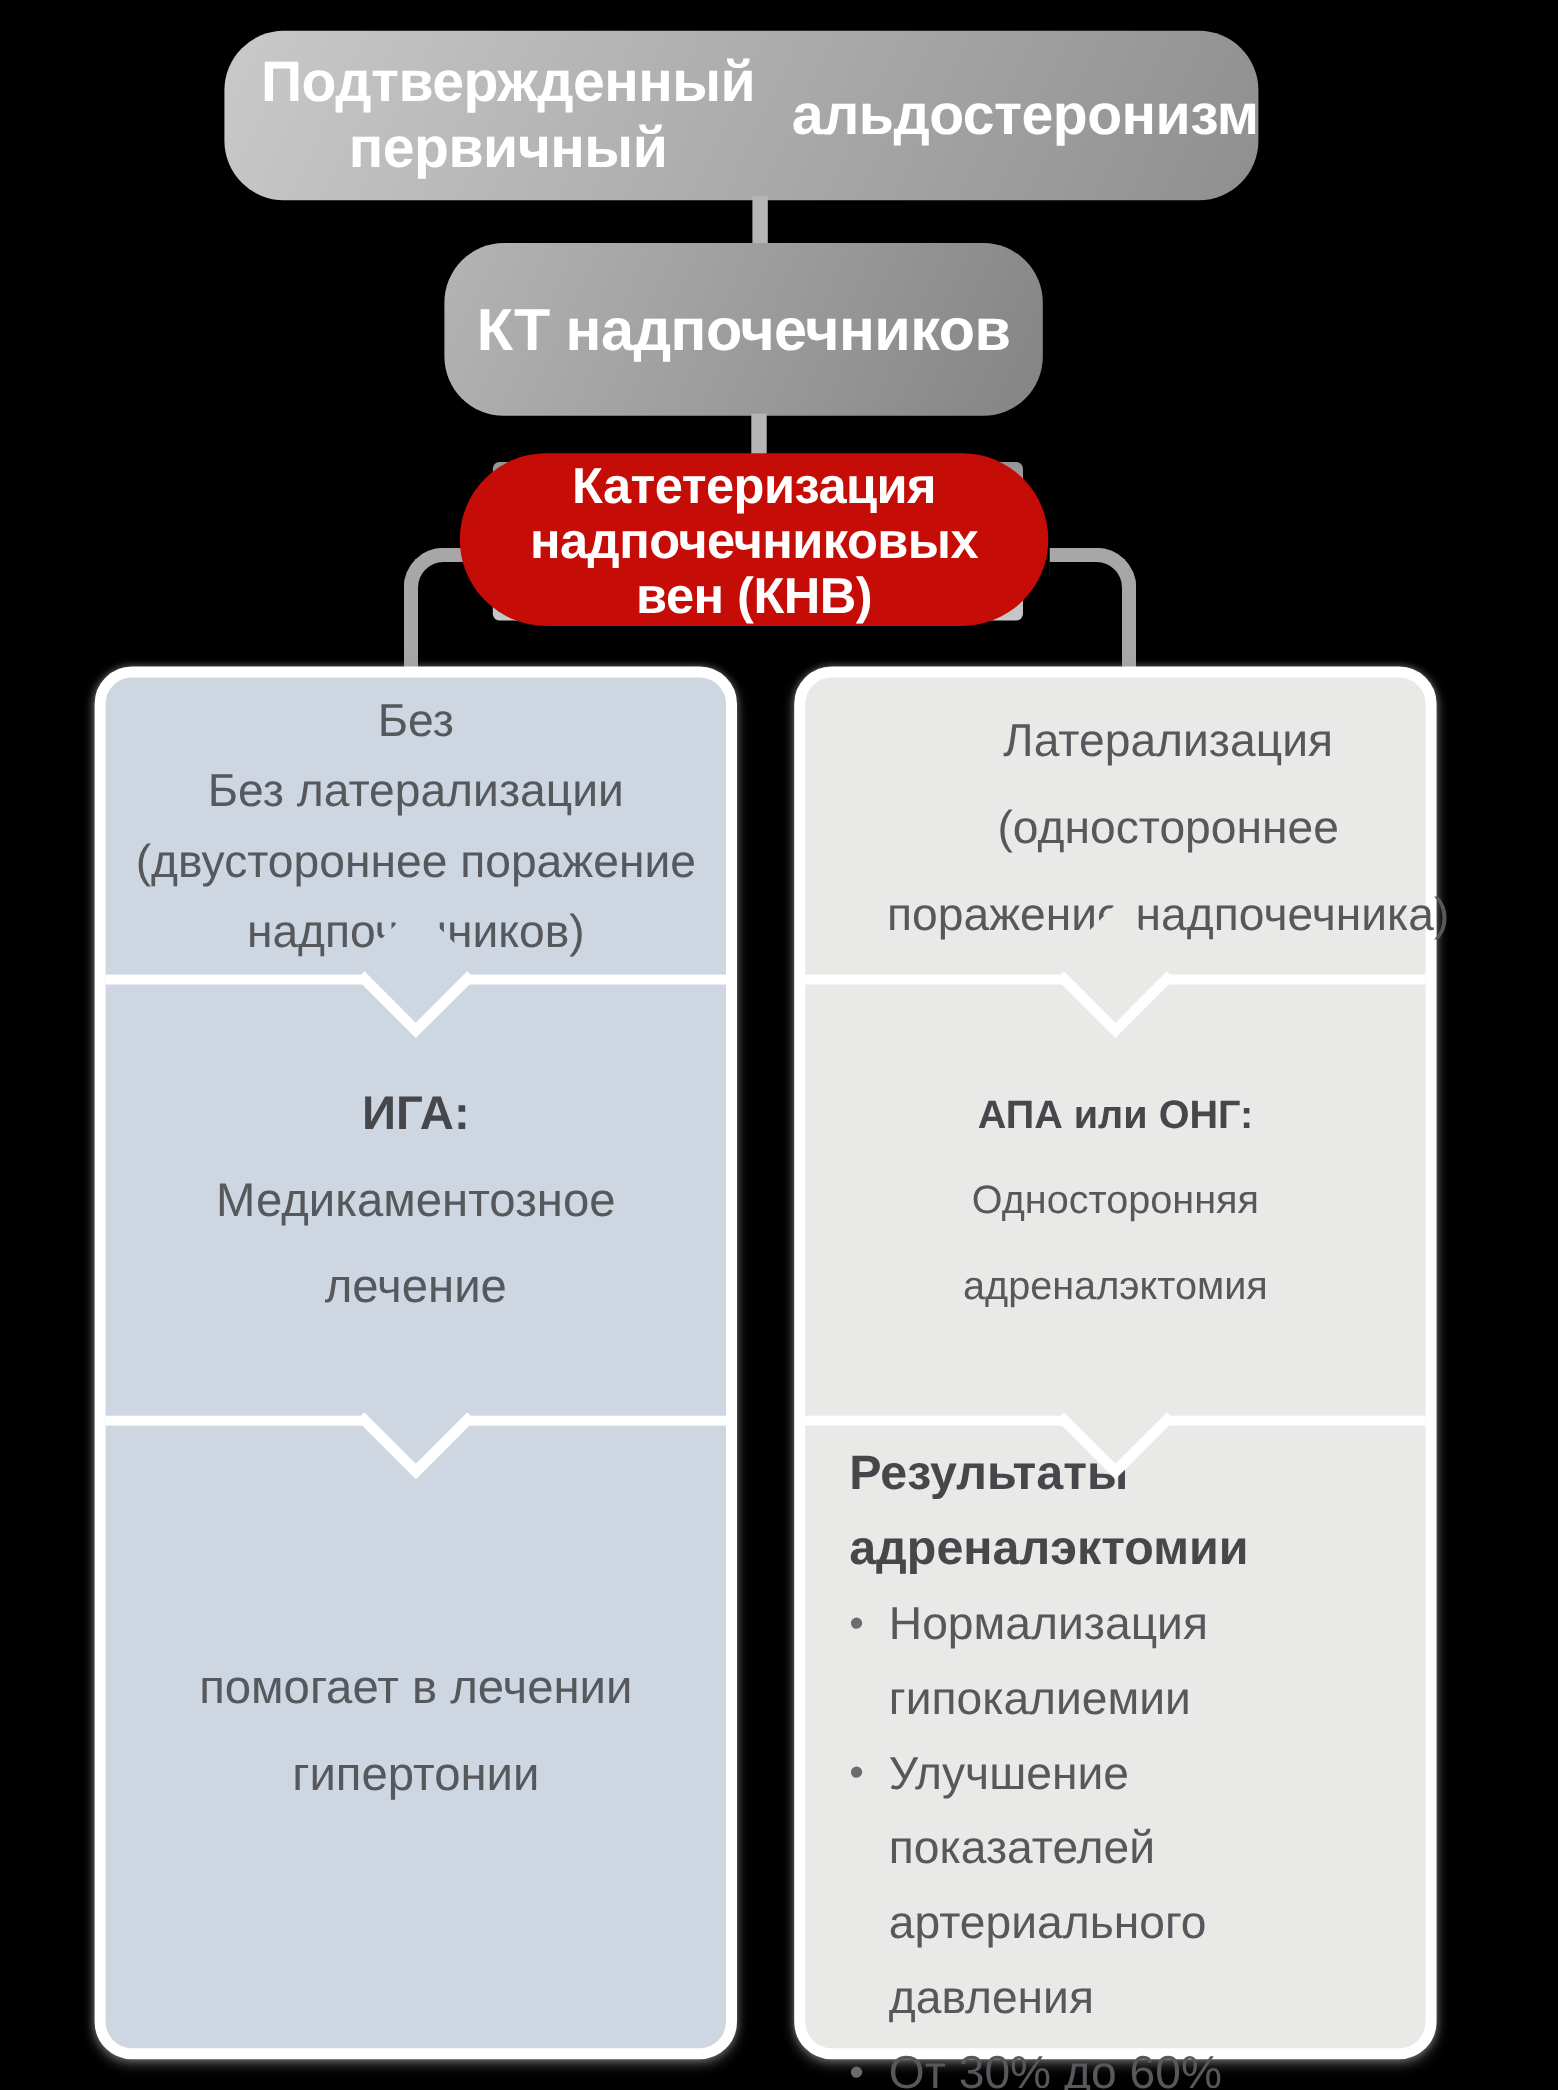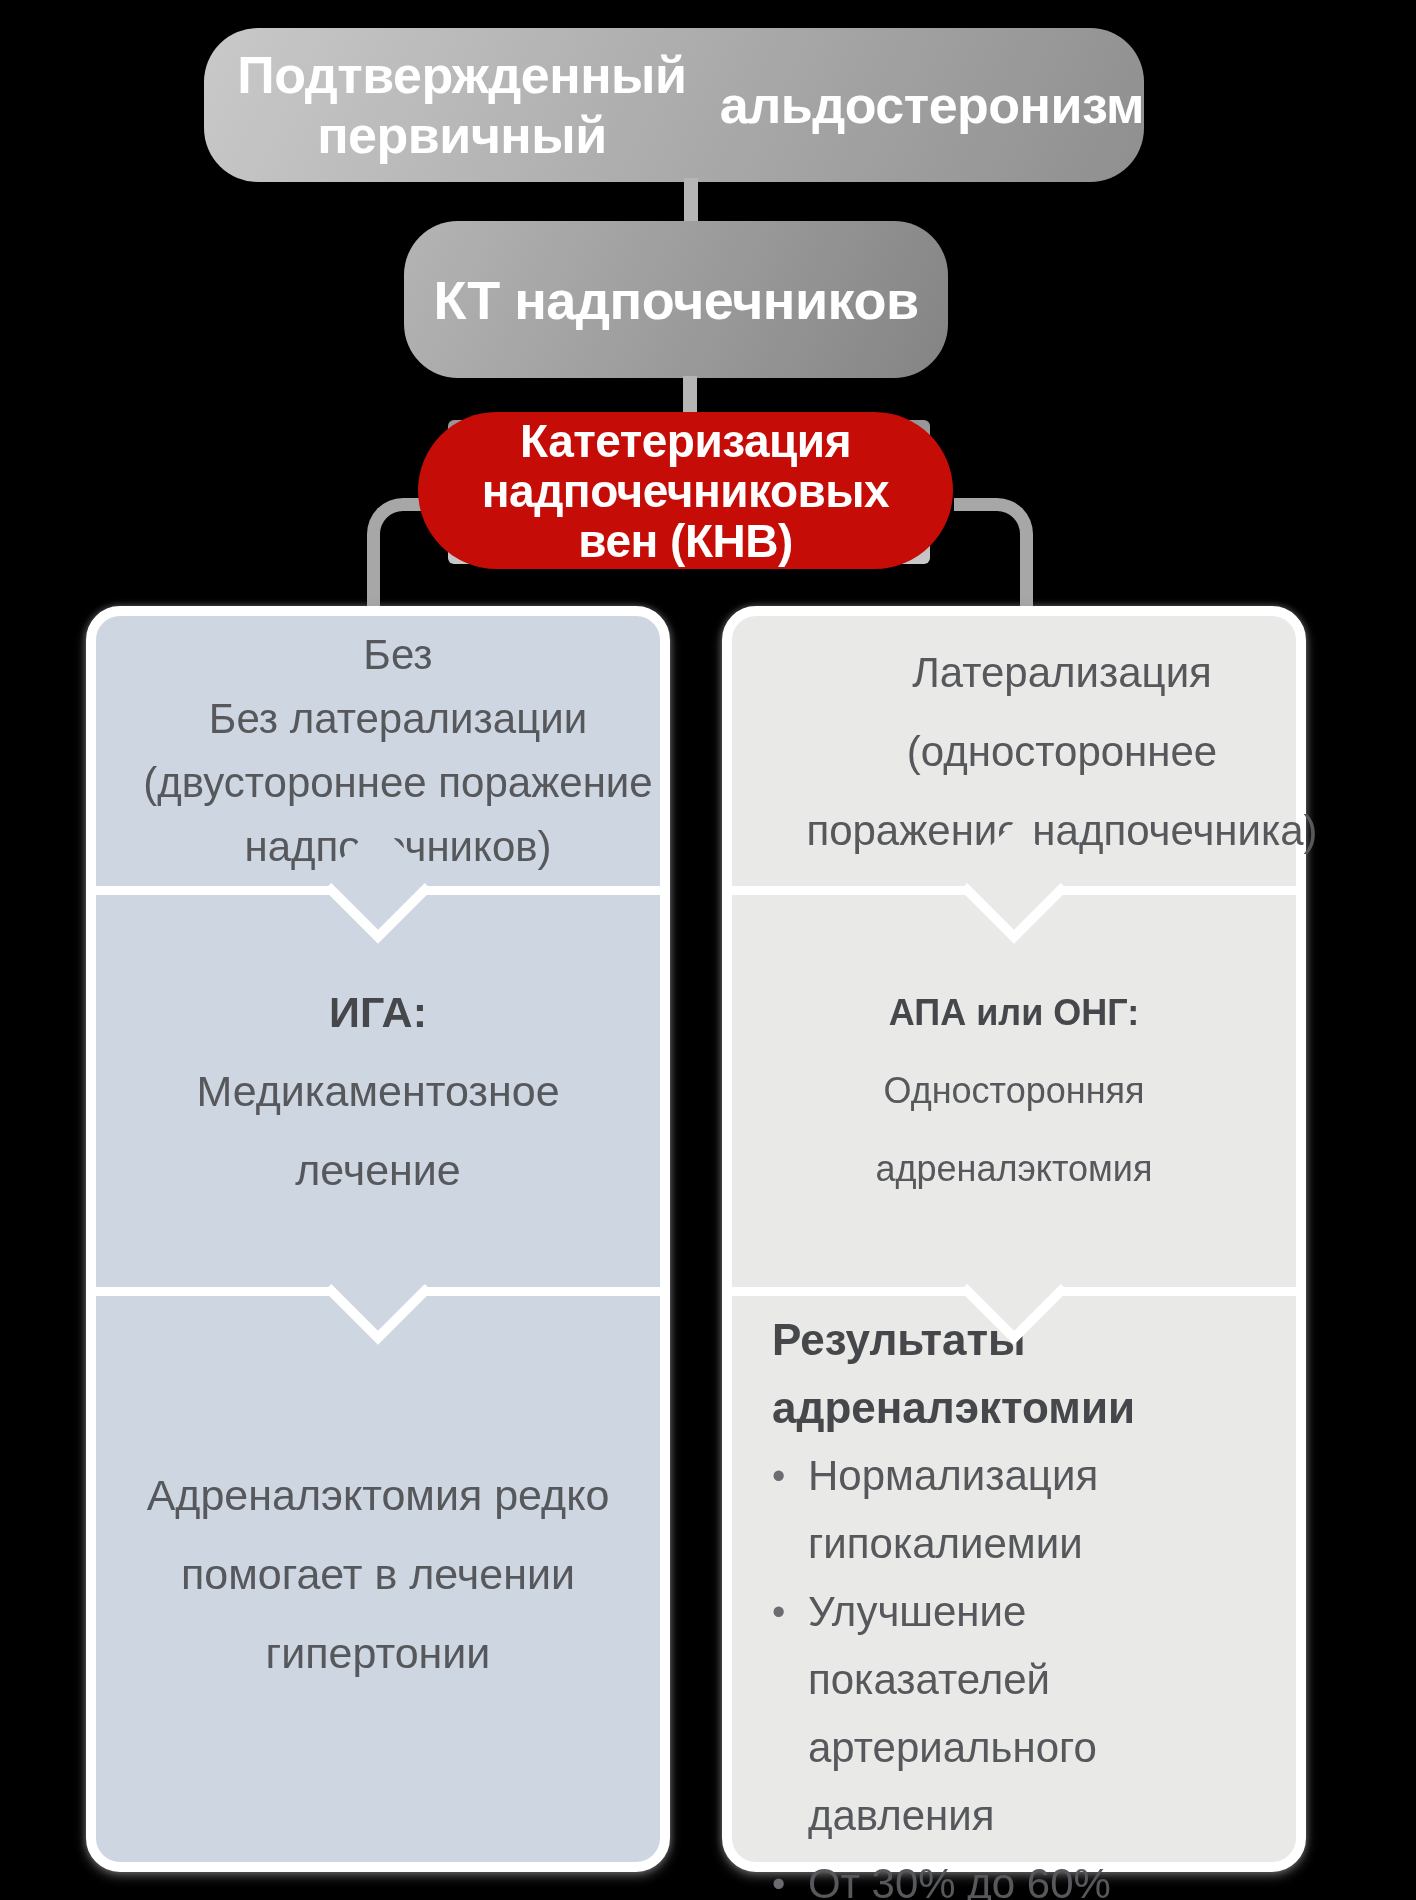--- a/index.html
+++ b/index.html
@@ -39,21 +39,21 @@
   #leftCol{left:86px;background:#ced6e1;}
   #rightCol{left:722px;background:#e9e9e8;}
 
   .sec{position:absolute;left:0px;width:564px;display:flex;flex-direction:column;
        justify-content:center;text-align:center;color:#56585c;}
   .s1{top:0px;height:270px;}
   .s2{top:279px;height:392px;}
   .s3{top:680px;height:556px;}
   .bold{font-weight:bold;color:#45474b;}
 
-  .l-s1{font-size:42px;line-height:64px;padding-left:20px;}
+  .l-s1{font-size:42px;line-height:64px;}
   .r-s1{font-size:42px;line-height:79px;margin-left:48px;}
   .l-s2{font-size:43px;line-height:79px;}
   .r-s2{font-size:36px;line-height:78px;}
   .l-s3{font-size:43px;line-height:79px;}
   .r-s3{justify-content:flex-start;text-align:left;padding:10px 18px 0 40px;width:506px;
         font-size:42px;line-height:68px;}
   .r-s3 .hline{font-size:44px;font-weight:bold;color:#45474b;}
   .bullet{display:flex;align-items:flex-start;}
   .bullet .dot{width:36px;flex:0 0 36px;font-size:38px;color:#6a6c70;}
 
@@ -109,21 +109,20 @@
     <div class="sec s2 l-s2">
       <div class="bold">ИГА:</div>
       <div>Медикаментозное</div>
       <div>лечение</div>
     </div>
     <div class="divider d2">
       <div class="diamond diam-outer"></div>
       <div class="diamond diam-inner"></div>
     </div>
     <div class="sec s3 l-s3">
-      <div>Адреналэктомия редко</div>
       <div>помогает в лечении</div>
       <div>гипертонии</div>
     </div>
   </div>
 
   <div class="col" id="rightCol">
     <div class="sec s1 r-s1">
       <div>Латерализация</div>
       <div>(одностороннее</div>
       <div>поражение надпочечника)</div>

